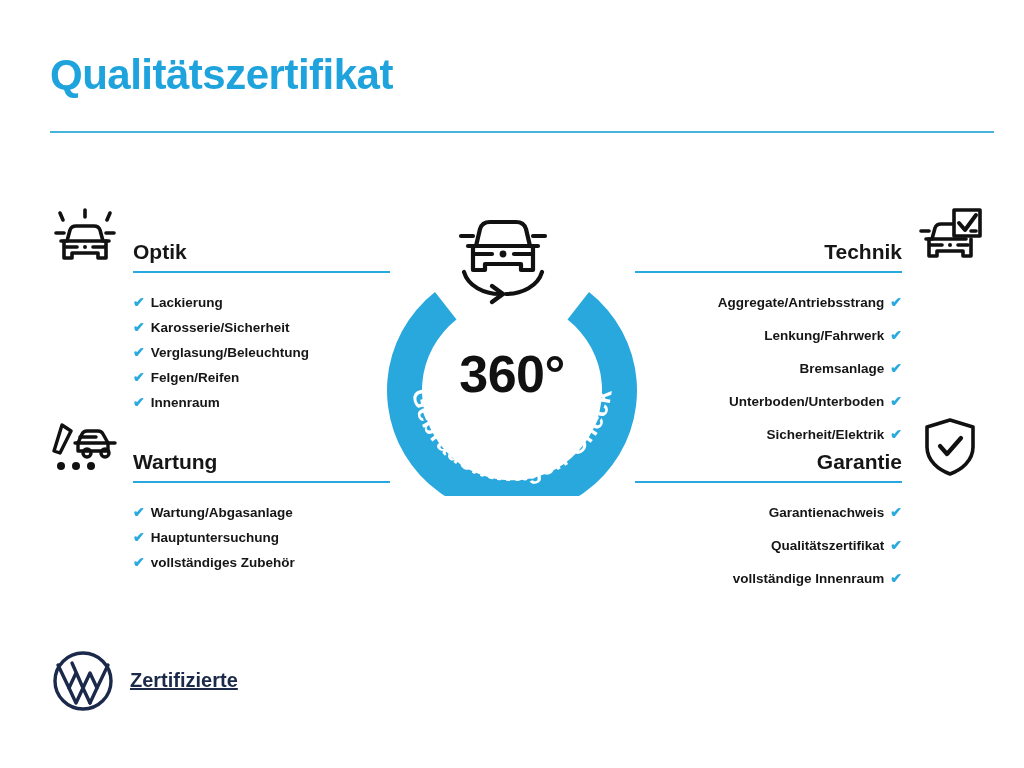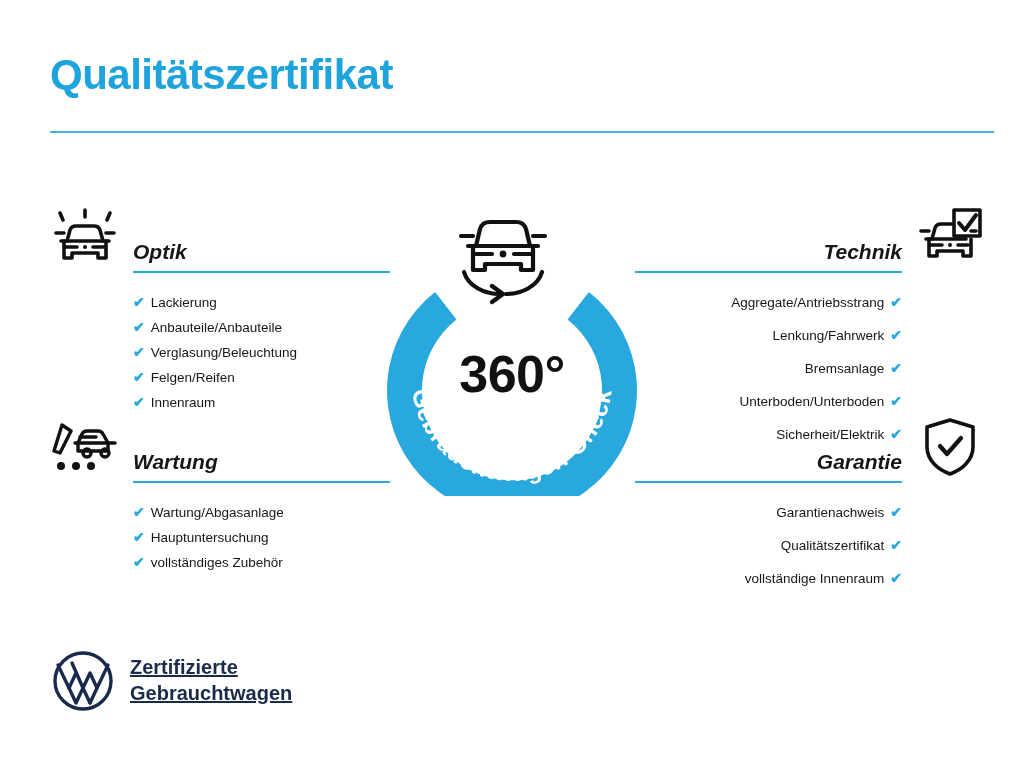--- a/index.html
+++ b/index.html
@@ -51,21 +51,20 @@
   .section.right { left: 635px; width: 355px; }
 
   .sec-optik    { top: 203px; }
   .sec-wartung  { top: 413px; }
   .sec-technik  { top: 203px; }
   .sec-garantie { top: 413px; }
 
   .sec-head {
     position: relative;
     height: 72px;
-    font-style: italic;
   }
   .sec-icon {
     position: absolute;
     top: 0;
     width: 80px;
     height: 68px;
     display: flex;
     align-items: center;
     justify-content: center;
   }
@@ -124,21 +123,21 @@
   .check {
     color: #2aa9de;
     font-size: 14px;
     font-weight: bold;
     line-height: 24px;
     flex: none;
   }
   .left  .check { margin-right: 6px; }
   .right .check { margin-left: 6px; }
 
-  .item-text { font-weight: 400; text-align: right; }
+  .item-text { font-weight: 700; text-align: right; }
 
   
   .badge {
     position: absolute;
     left: 374px;
     top: 196px;
     width: 276px;
     height: 300px;
   }
   .badge svg { display: block; }
@@ -192,21 +191,21 @@
         <div class="sec-underline"></div>
       </div>
     </div>
     <ul class="sec-list">
       <li>
           <span class="check">✔</span>
           <span class="item-text">Lackierung</span>
         </li>
       <li>
           <span class="check">✔</span>
-          <span class="item-text">Anbauteile/Anbauteile</span>
+          <span class="item-text">Karosserie/Sicherheit</span>
         </li>
       <li>
           <span class="check">✔</span>
           <span class="item-text">Verglasung/Beleuchtung</span>
         </li>
       <li>
           <span class="check">✔</span>
           <span class="item-text">Felgen/Reifen</span>
         </li>
       <li>
@@ -373,17 +372,16 @@
         <circle cx="31" cy="31" r="28"></circle>
         <path d="M20 13 L31 38 L38 23 L45 38 L56 15"></path>
         <path d="M6 15 L17 38 L24 23"></path>
         <path d="M17 38 L24 53 L31 38"></path>
         <path d="M38 53 L45 38"></path>
         <path d="M31 38 L38 53"></path>
       </svg>
     </div>
     <div class="vw-words">
       <div>Zertifizierte</div>
-      <div>Gebrauchtwagen</div>
     </div>
   </div>
 
 </div>
 
 </body></html>

